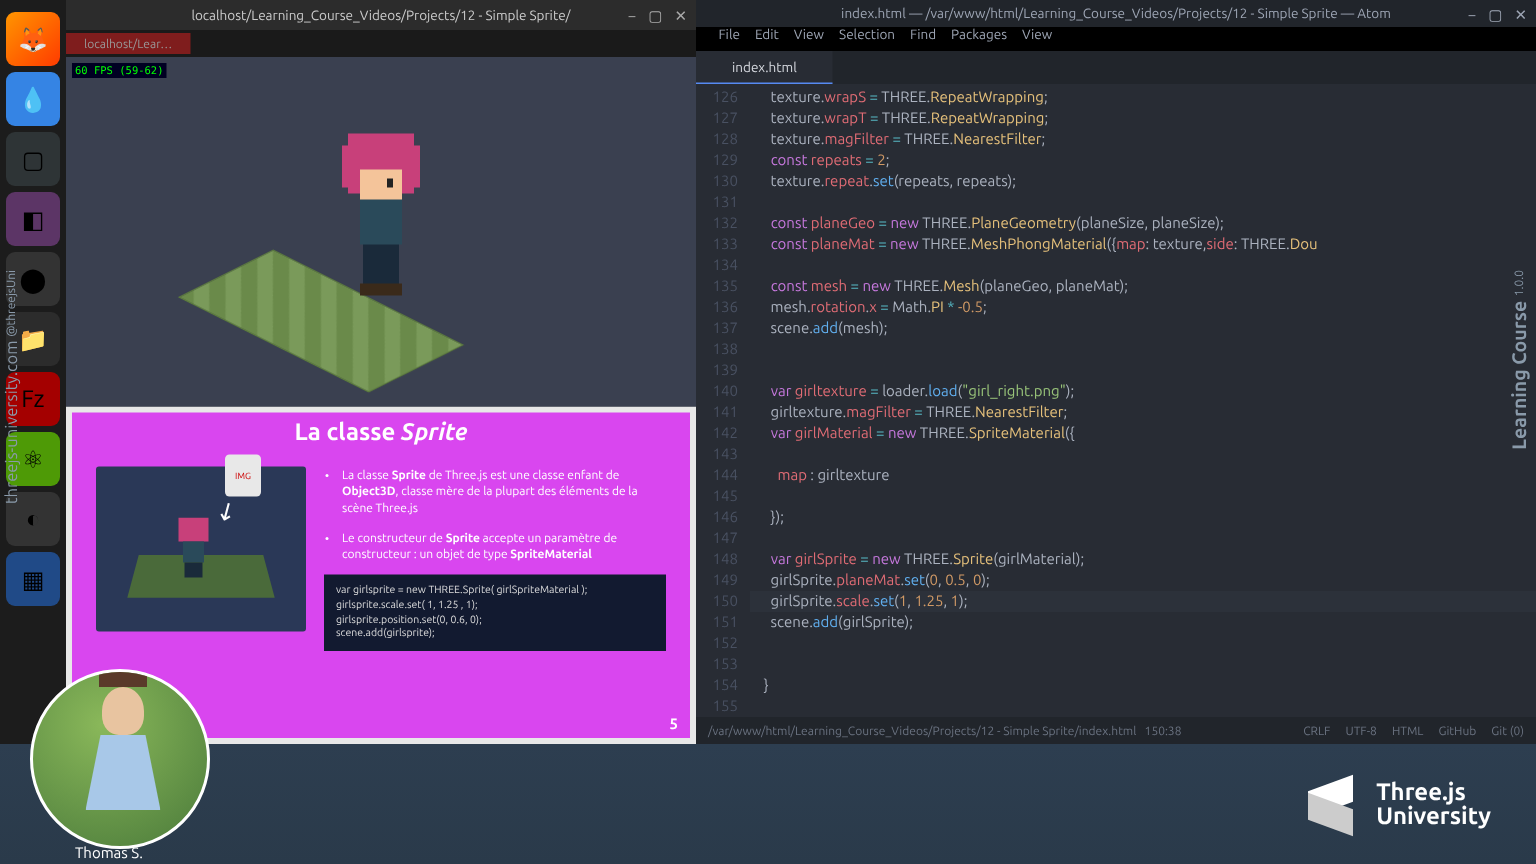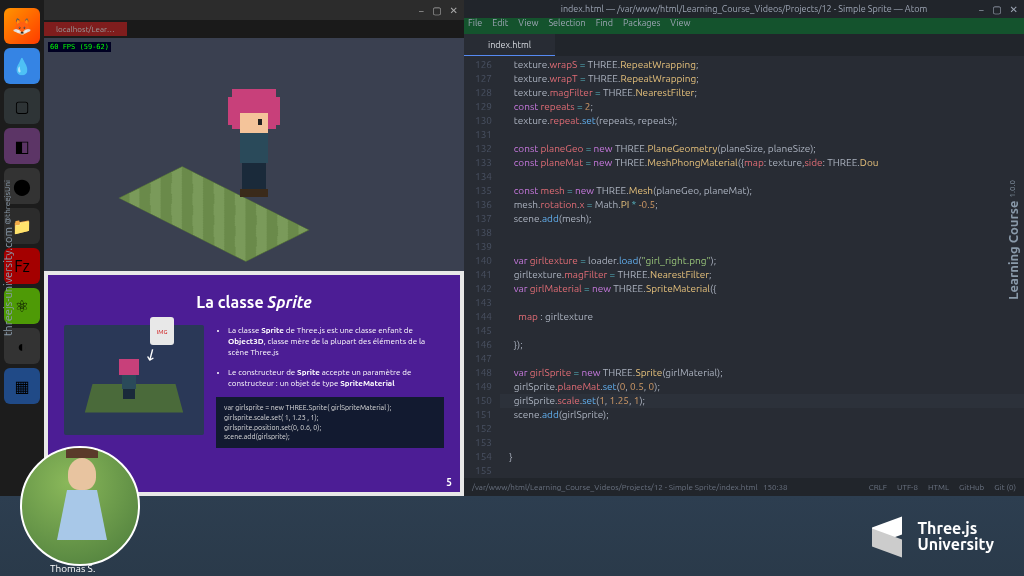--- a/index.html
+++ b/index.html
@@ -30,42 +30,42 @@
 .sprite{position:relative;z-index:2;width:80px;height:120px;image-rendering:pixelated}
 .hair{position:absolute;top:0;left:18px;width:44px;height:40px;background:#c8407a}
 .hair2{position:absolute;top:8px;left:14px;width:8px;height:28px;background:#c8407a}
 .hair3{position:absolute;top:8px;right:14px;width:8px;height:28px;background:#c8407a}
 .face{position:absolute;top:24px;left:26px;width:28px;height:20px;background:#f4c49a}
 .eye{position:absolute;top:30px;left:44px;width:4px;height:6px;background:#222}
 .body{position:absolute;top:44px;left:26px;width:28px;height:30px;background:#2a4a5a}
 .legs{position:absolute;top:74px;left:28px;width:24px;height:30px;background:#1a2a3a}
 .feet{position:absolute;top:100px;left:26px;width:28px;height:8px;background:#3a2a1a}
 .slide-panel{height:225px;background:#e8e8e8;padding:4px}
-.slide{background:#4c1d95;height:100%;color:#fff;padding:18px 16px;position:relative;font-size:9px}
+.slide{background:#d946ef;height:100%;color:#fff;padding:4px 16px;position:relative;font-size:9px}
 .slide-title{text-align:center;font-size:16px;font-weight:bold;margin-bottom:14px}
 .slide-title em{font-style:italic}
 .slide-body{display:flex;gap:12px}
 .slide-img{width:140px;height:110px;background:#2a3857;border-radius:2px;position:relative}
 .slide-img-badge{position:absolute;top:-8px;right:30px;width:24px;height:28px;background:#e8e8e8;border-radius:3px;font-size:6px;color:#c00;display:flex;align-items:center;justify-content:center}
 .slide-img .mini-ground{width:90px;height:44px;background:#4a6a3a;position:absolute;bottom:16px;left:25px;transform:perspective(200px) rotateX(50deg)}
 .slide-img .mini-sprite{position:absolute;bottom:36px;left:50px;width:30px;height:40px}
 .slide-img .mini-sprite .h{width:20px;height:16px;background:#c8407a;margin:0 auto}
 .slide-img .mini-sprite .b{width:14px;height:14px;background:#2a4a5a;margin:0 auto}
 .slide-img .mini-sprite .l{width:12px;height:10px;background:#1a2a3a;margin:0 auto}
 .slide-img .arrow{position:absolute;top:20px;left:80px;color:#fff;font-size:16px;transform:rotate(-30deg)}
 .slide-text{flex:1;font-size:8px;line-height:1.4}
 .slide-text ul{list-style:disc;padding-left:12px}
 .slide-text li{margin-bottom:8px}
 .slide-text b{font-weight:bold}
 .slide-code{background:#121a30;margin-top:8px;padding:6px 8px;font-family:monospace;font-size:7px;line-height:1.4;color:#ddd}
 .slide-num{position:absolute;bottom:4px;right:8px;font-size:10px;font-weight:bold;color:#fff}
 .editor{flex:1;background:#282c34;display:flex;flex-direction:column;font-family:'Menlo',monospace}
 .ed-title{height:18px;background:#21252b;color:#9da5b4;font-size:9px;display:flex;align-items:center;justify-content:center;position:relative}
 .ed-controls{position:absolute;right:6px;display:flex;gap:8px;font-size:10px}
-.ed-menu{height:16px;background:#14532d;display:flex;gap:10px;padding:0 4px;font-size:9px;color:#9da5b4}
+.ed-menu{height:16px;background:#000000;display:flex;gap:10px;padding:0 15px;font-size:9px;color:#9da5b4}
 .ed-tabs{height:22px;background:#21252b;display:flex}
 .ed-tab{background:#282c34;color:#d7dae0;font-size:9px;padding:0 24px;display:flex;align-items:center;border-bottom:1px solid #568af2}
 .ed-body{flex:1;display:flex;font-size:10px;line-height:14px;overflow:hidden}
 .gutter{width:36px;text-align:right;color:#495162;padding-right:8px;padding-top:2px}
 .code{flex:1;padding-top:2px;color:#abb2bf;white-space:pre}
 .code .kw{color:#c678dd}
 .code .va{color:#e06c75}
 .code .pr{color:#e06c75}
 .code .fn{color:#61afef}
 .code .cl{color:#e5c07b}
@@ -111,20 +111,21 @@
     <div class="taskbar-icon ti-5">📁</div>
     <div class="taskbar-icon ti-6">Fz</div>
     <div class="taskbar-icon ti-7">⚛</div>
     <div class="taskbar-icon ti-8">◐</div>
     <div class="taskbar-icon ti-9">▦</div>
   </div>
 
   <div class="left-col">
     <div class="browser">
       <div class="br-title">
+        <span>localhost/Learning_Course_Videos/Projects/12 - Simple Sprite/</span>
         <div class="br-controls">
           <span>−</span>
           <span>▢</span>
           <span>✕</span>
         </div>
       </div>
       <div class="br-tabs">
           <div class="br-tab">localhost/Lear…</div>
         </div>
       <div class="viewport">

